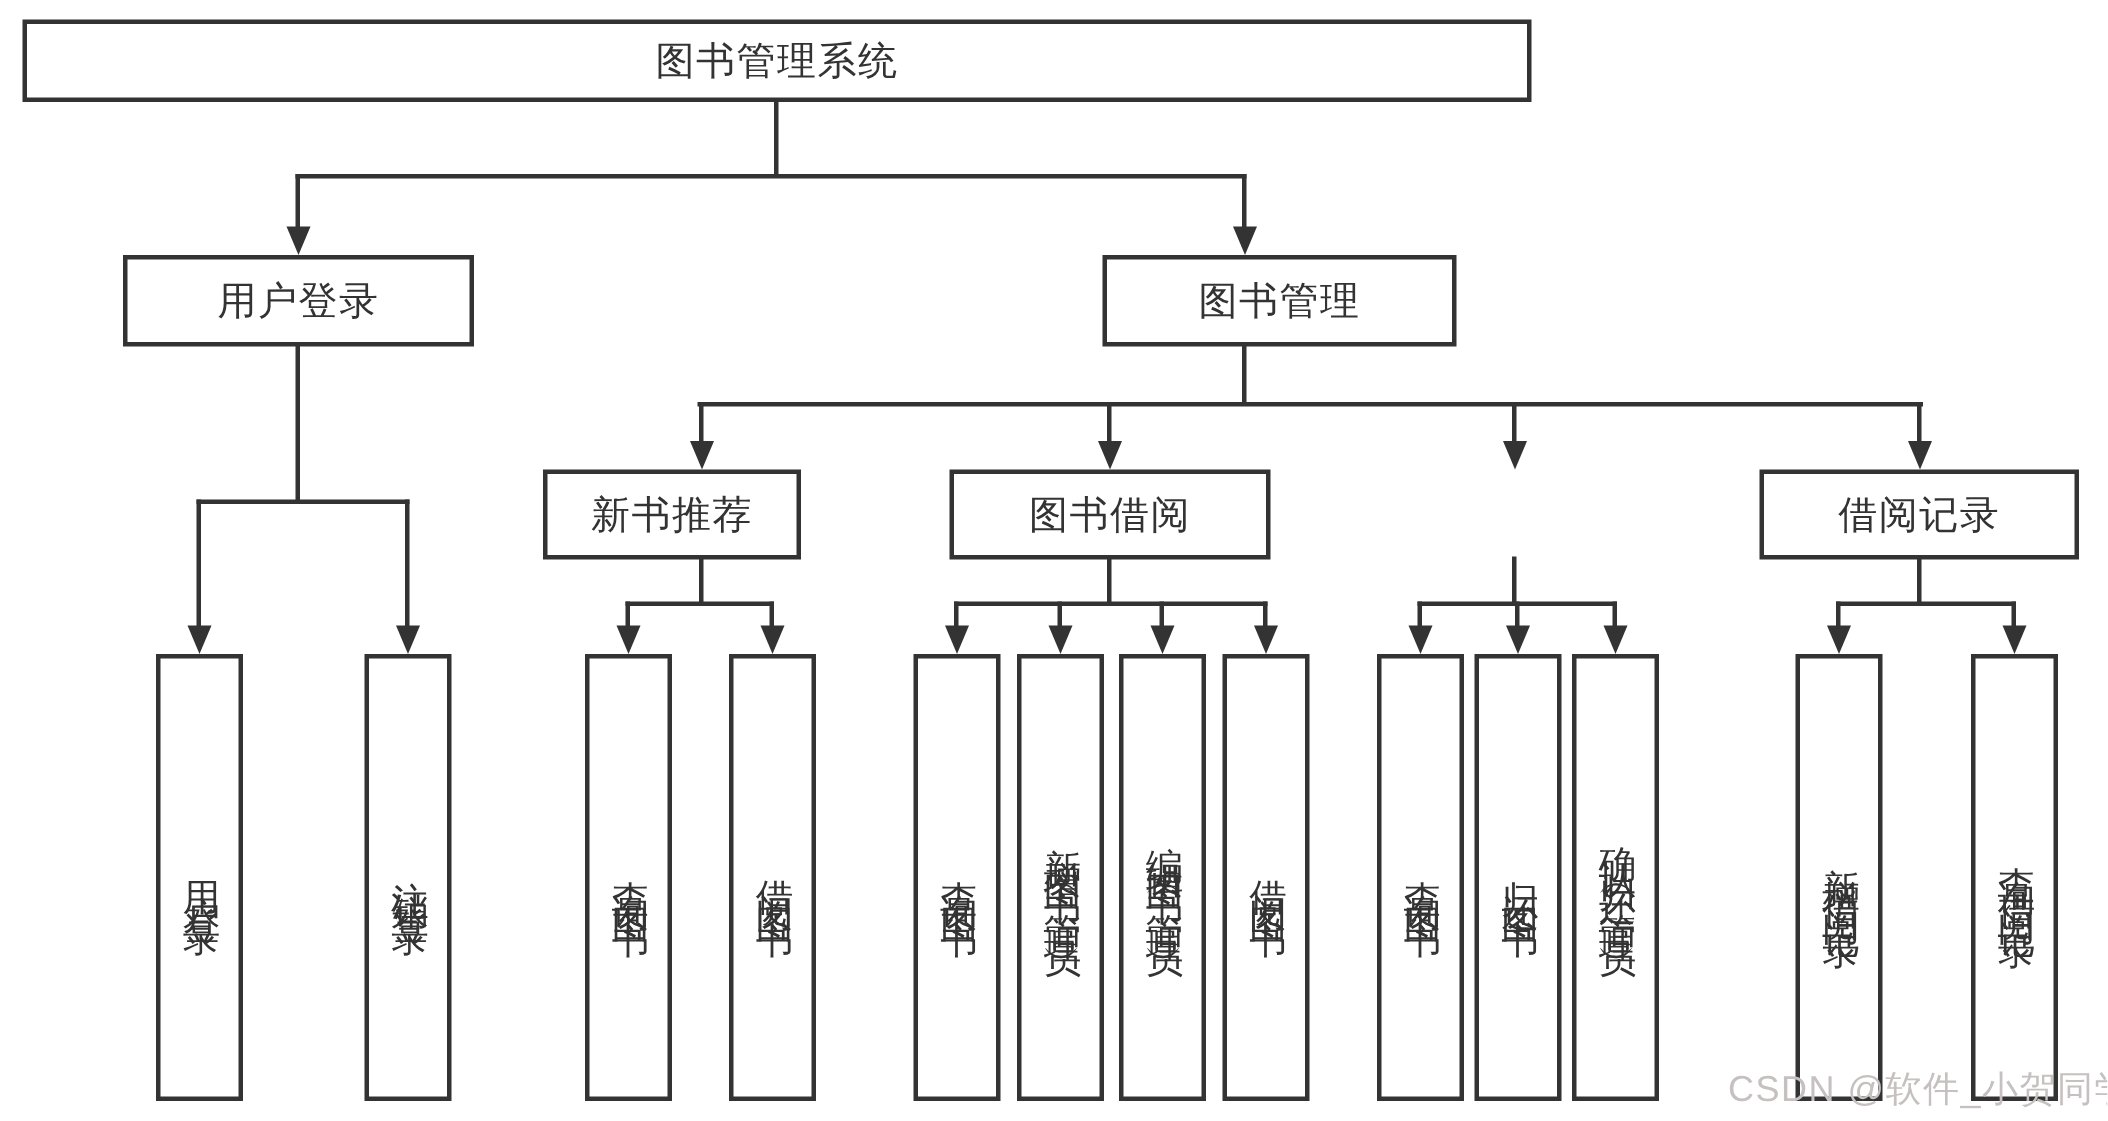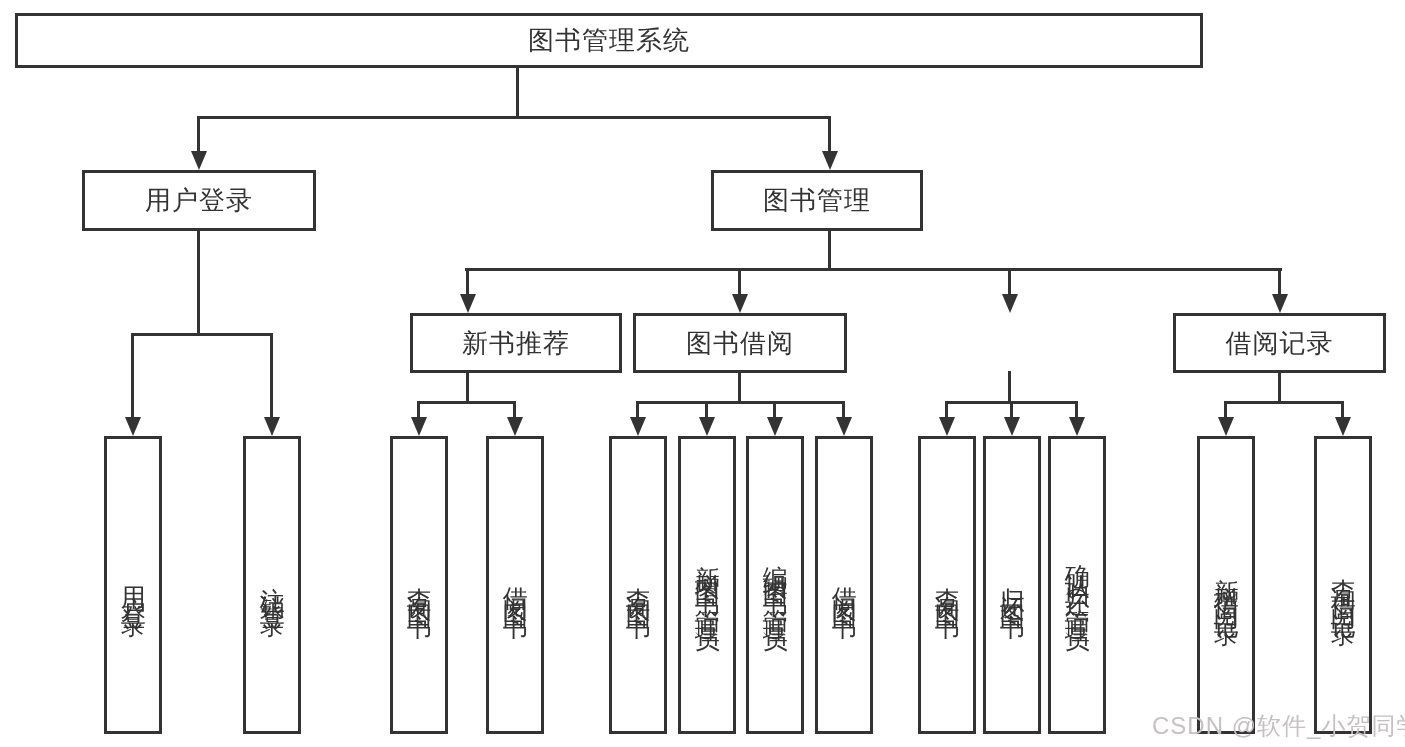--- a/index.html
+++ b/index.html
@@ -64,33 +64,33 @@
     color: #c6c0c0;
     white-space: nowrap;
     z-index: 5;
   }
 </style>
 </head>
 <body>
 
 <div class="canvas">
 
-  <div class="box" style="left:15px; top:13px; width:1188px; height:55px;">
+  <div class="box" style="left:15px; top:13px; width:1006px; height:55px;">
     <span class="hlabel">图书管理系统</span>
   </div>
 
   <div class="box" style="left:82px; top:170px; width:234px; height:61px;">
     <span class="hlabel">用户登录</span>
   </div>
 
-  <div class="box" style="left:711px; top:170px; width:212px; height:61px;">
+  <div class="box" style="left:735px; top:170px; width:236px; height:61px;">
     <span class="hlabel">图书管理</span>
   </div>
 
-  <div class="box" style="left:362px; top:313px; width:212px; height:60px;margin-left:48px;">
+  <div class="box" style="left:362px; top:313px; width:172px; height:60px;">
     <span class="hlabel">新书推荐</span>
   </div>
 
   <div class="box" style="left:633px; top:313px; width:214px; height:60px;">
     <span class="hlabel">图书借阅</span>
   </div>
 
 
   <div class="box" style="left:1173px; top:313px; width:213px; height:60px;">
     <span class="hlabel">借阅记录</span>

